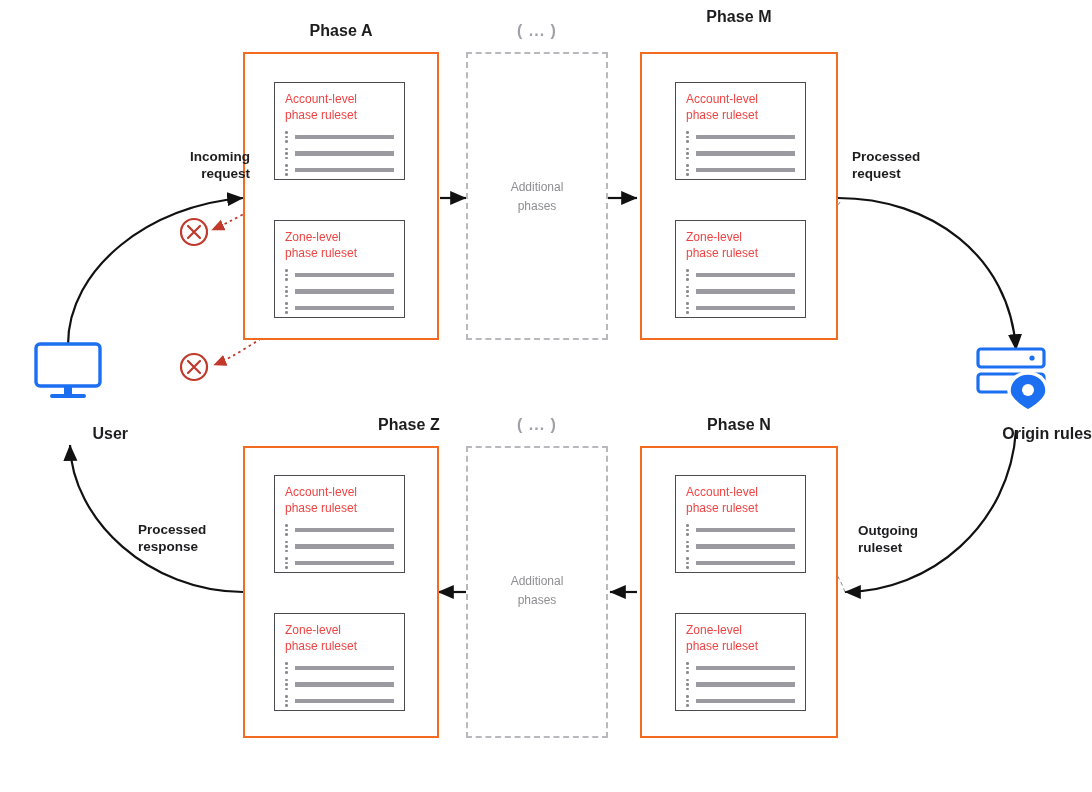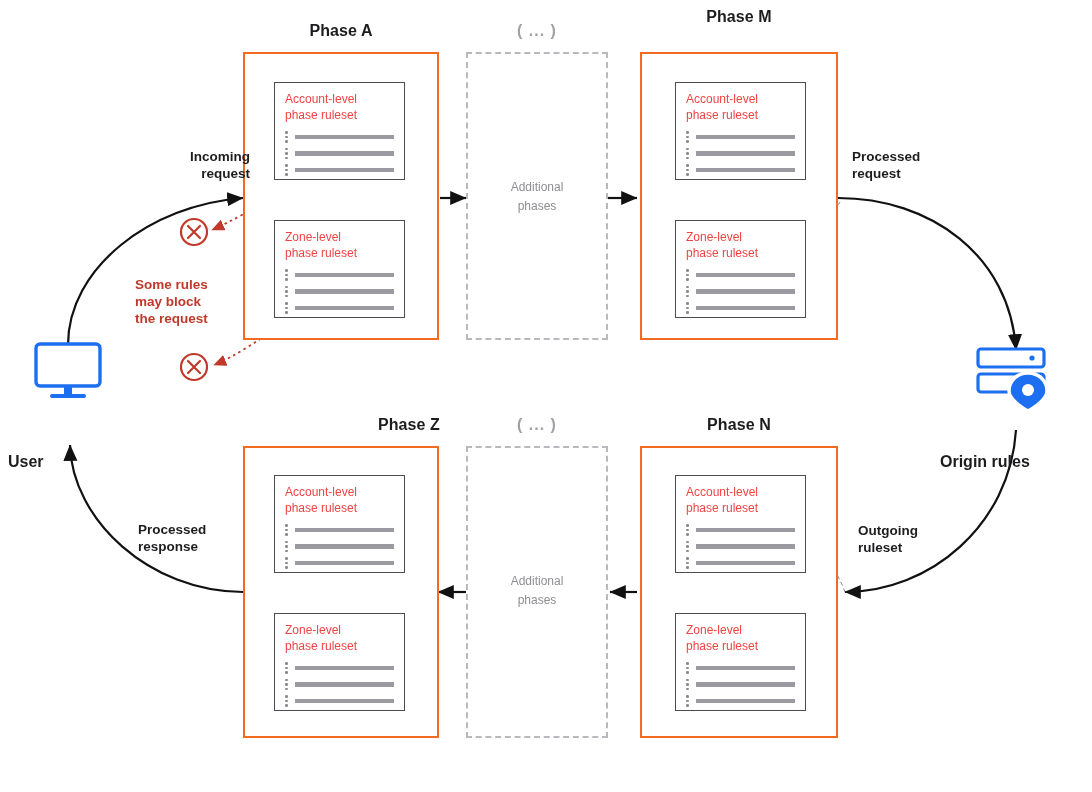--- a/index.html
+++ b/index.html
@@ -115,23 +115,22 @@
     font-weight: bold;
     line-height: 17px;
     color: #c0392b;
     white-space: pre-line;
   }
   .node-label {
     position: absolute;
     font-size: 16px;
     font-weight: bold;
     color: #1d1d1f;
-    text-align: left;
+    text-align: right;
     width: 100%;
-    margin-top: 28px;
   }
 
   
   .icon-wrap { position: absolute; }
 
   svg.overlay {
     position: absolute;
     left: 0;
     top: 0;
     width: 1092px;
@@ -491,23 +490,20 @@
 
   <div class="edge-label" style="left:140px; top:148px; width:110px; text-align:right;">Incoming
 request</div>
   <div class="edge-label" style="left:852px; top:148px; width:120px; text-align:left;">Processed
 request</div>
   <div class="edge-label" style="left:858px; top:522px; width:120px; text-align:left;">Outgoing
 ruleset</div>
   <div class="edge-label" style="left:138px; top:521px; width:126px; text-align:left;">Processed
 response</div>
 
-  <div class="block-label" style="left:135px; top:276px; width:122px; text-align:left;">Some rules
-may block
-the request</div>
 
   <div class="icon-wrap" style="left:178px; top:216px; width:32px; height:32px;">
     <svg width="32" height="32" viewBox="0 0 32 32">
       <circle cx="16" cy="16" r="13" fill="#ffffff" stroke="#c0392b" stroke-width="2.2"></circle>
       <path d="M10,10 L22,22 M22,10 L10,22" stroke="#c0392b" stroke-width="2.2" stroke-linecap="round"></path>
     </svg>
   </div>
 
   <div class="icon-wrap" style="left:178px; top:351px; width:32px; height:32px;">
     <svg width="32" height="32" viewBox="0 0 32 32">

